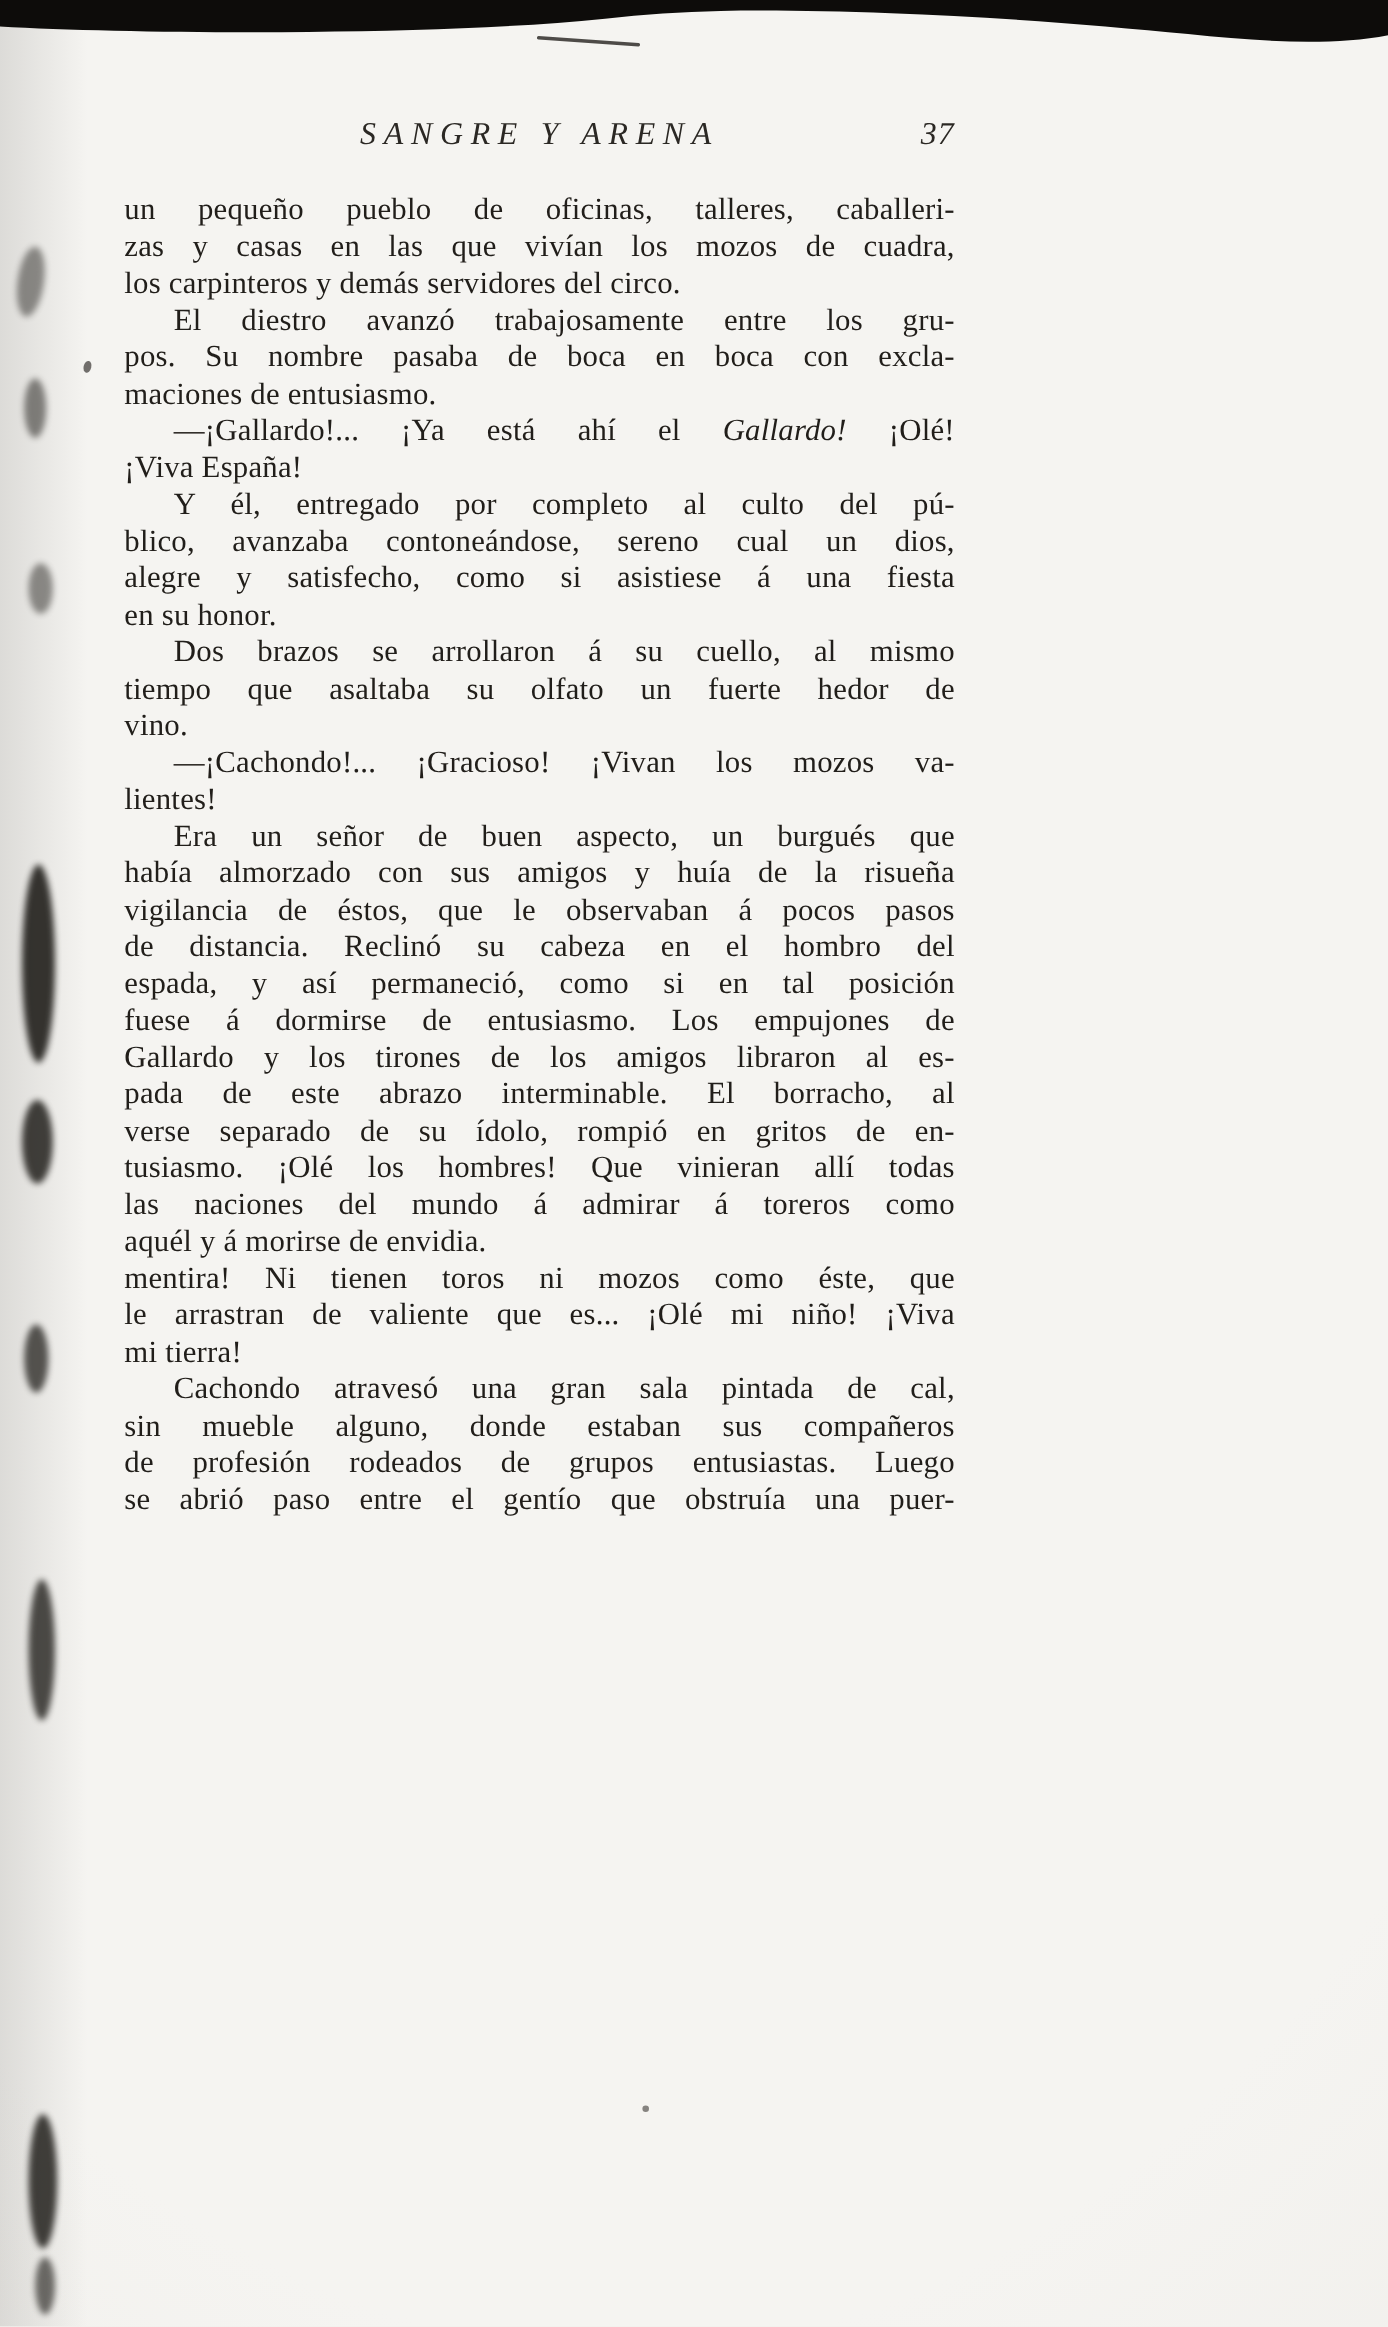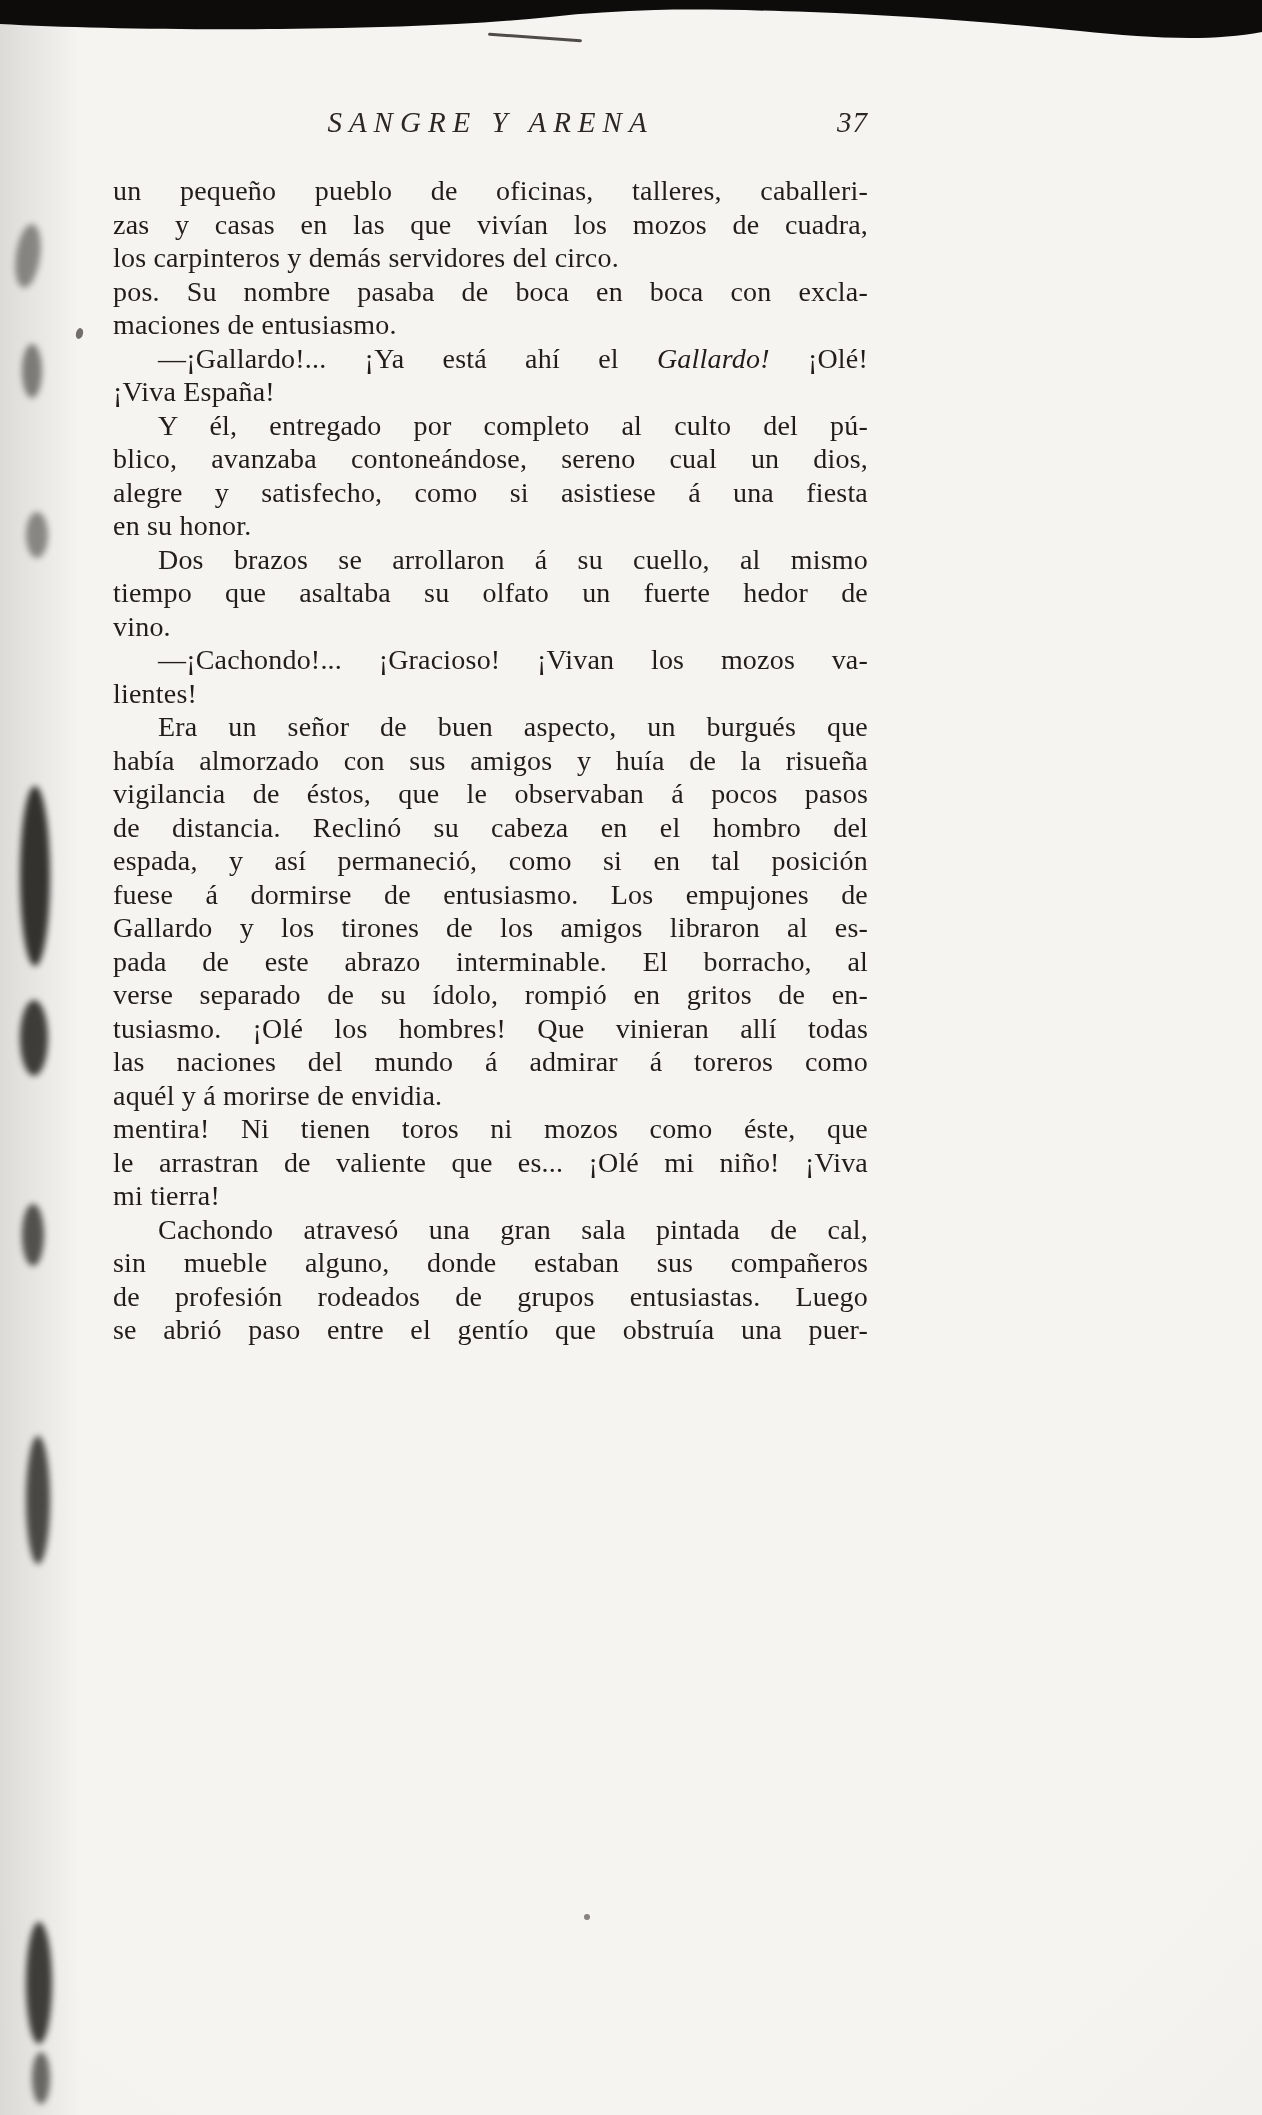--- a/index.html
+++ b/index.html
@@ -147,20 +147,21 @@
       <span class="title">SANGRE Y ARENA</span>
       <span class="pagenum">37</span>
     </div>
     <div class="body">
         <div class="paragraph">
           <div class="line j"><span>un pequeño pueblo de oficinas, talleres, caballeri-</span></div>
           <div class="line j"><span>zas y casas en las que vivían los mozos de cuadra,</span></div>
           <div class="line"><span>los carpinteros y demás servidores del circo.</span></div>
         </div>
         <div class="paragraph">
+          <div class="line j indent"><span>El diestro avanzó trabajosamente entre los gru-</span></div>
           <div class="line j"><span>pos. Su nombre pasaba de boca en boca con excla-</span></div>
           <div class="line"><span>maciones de entusiasmo.</span></div>
         </div>
         <div class="paragraph">
           <div class="line j indent"><span>—¡Gallardo!... ¡Ya está ahí el </span><em>Gallardo!</em><span> ¡Olé!</span></div>
           <div class="line"><span>¡Viva España!</span></div>
         </div>
         <div class="paragraph">
           <div class="line j indent"><span>Y él, entregado por completo al culto del pú-</span></div>
           <div class="line j"><span>blico, avanzaba contoneándose, sereno cual un dios,</span></div>

